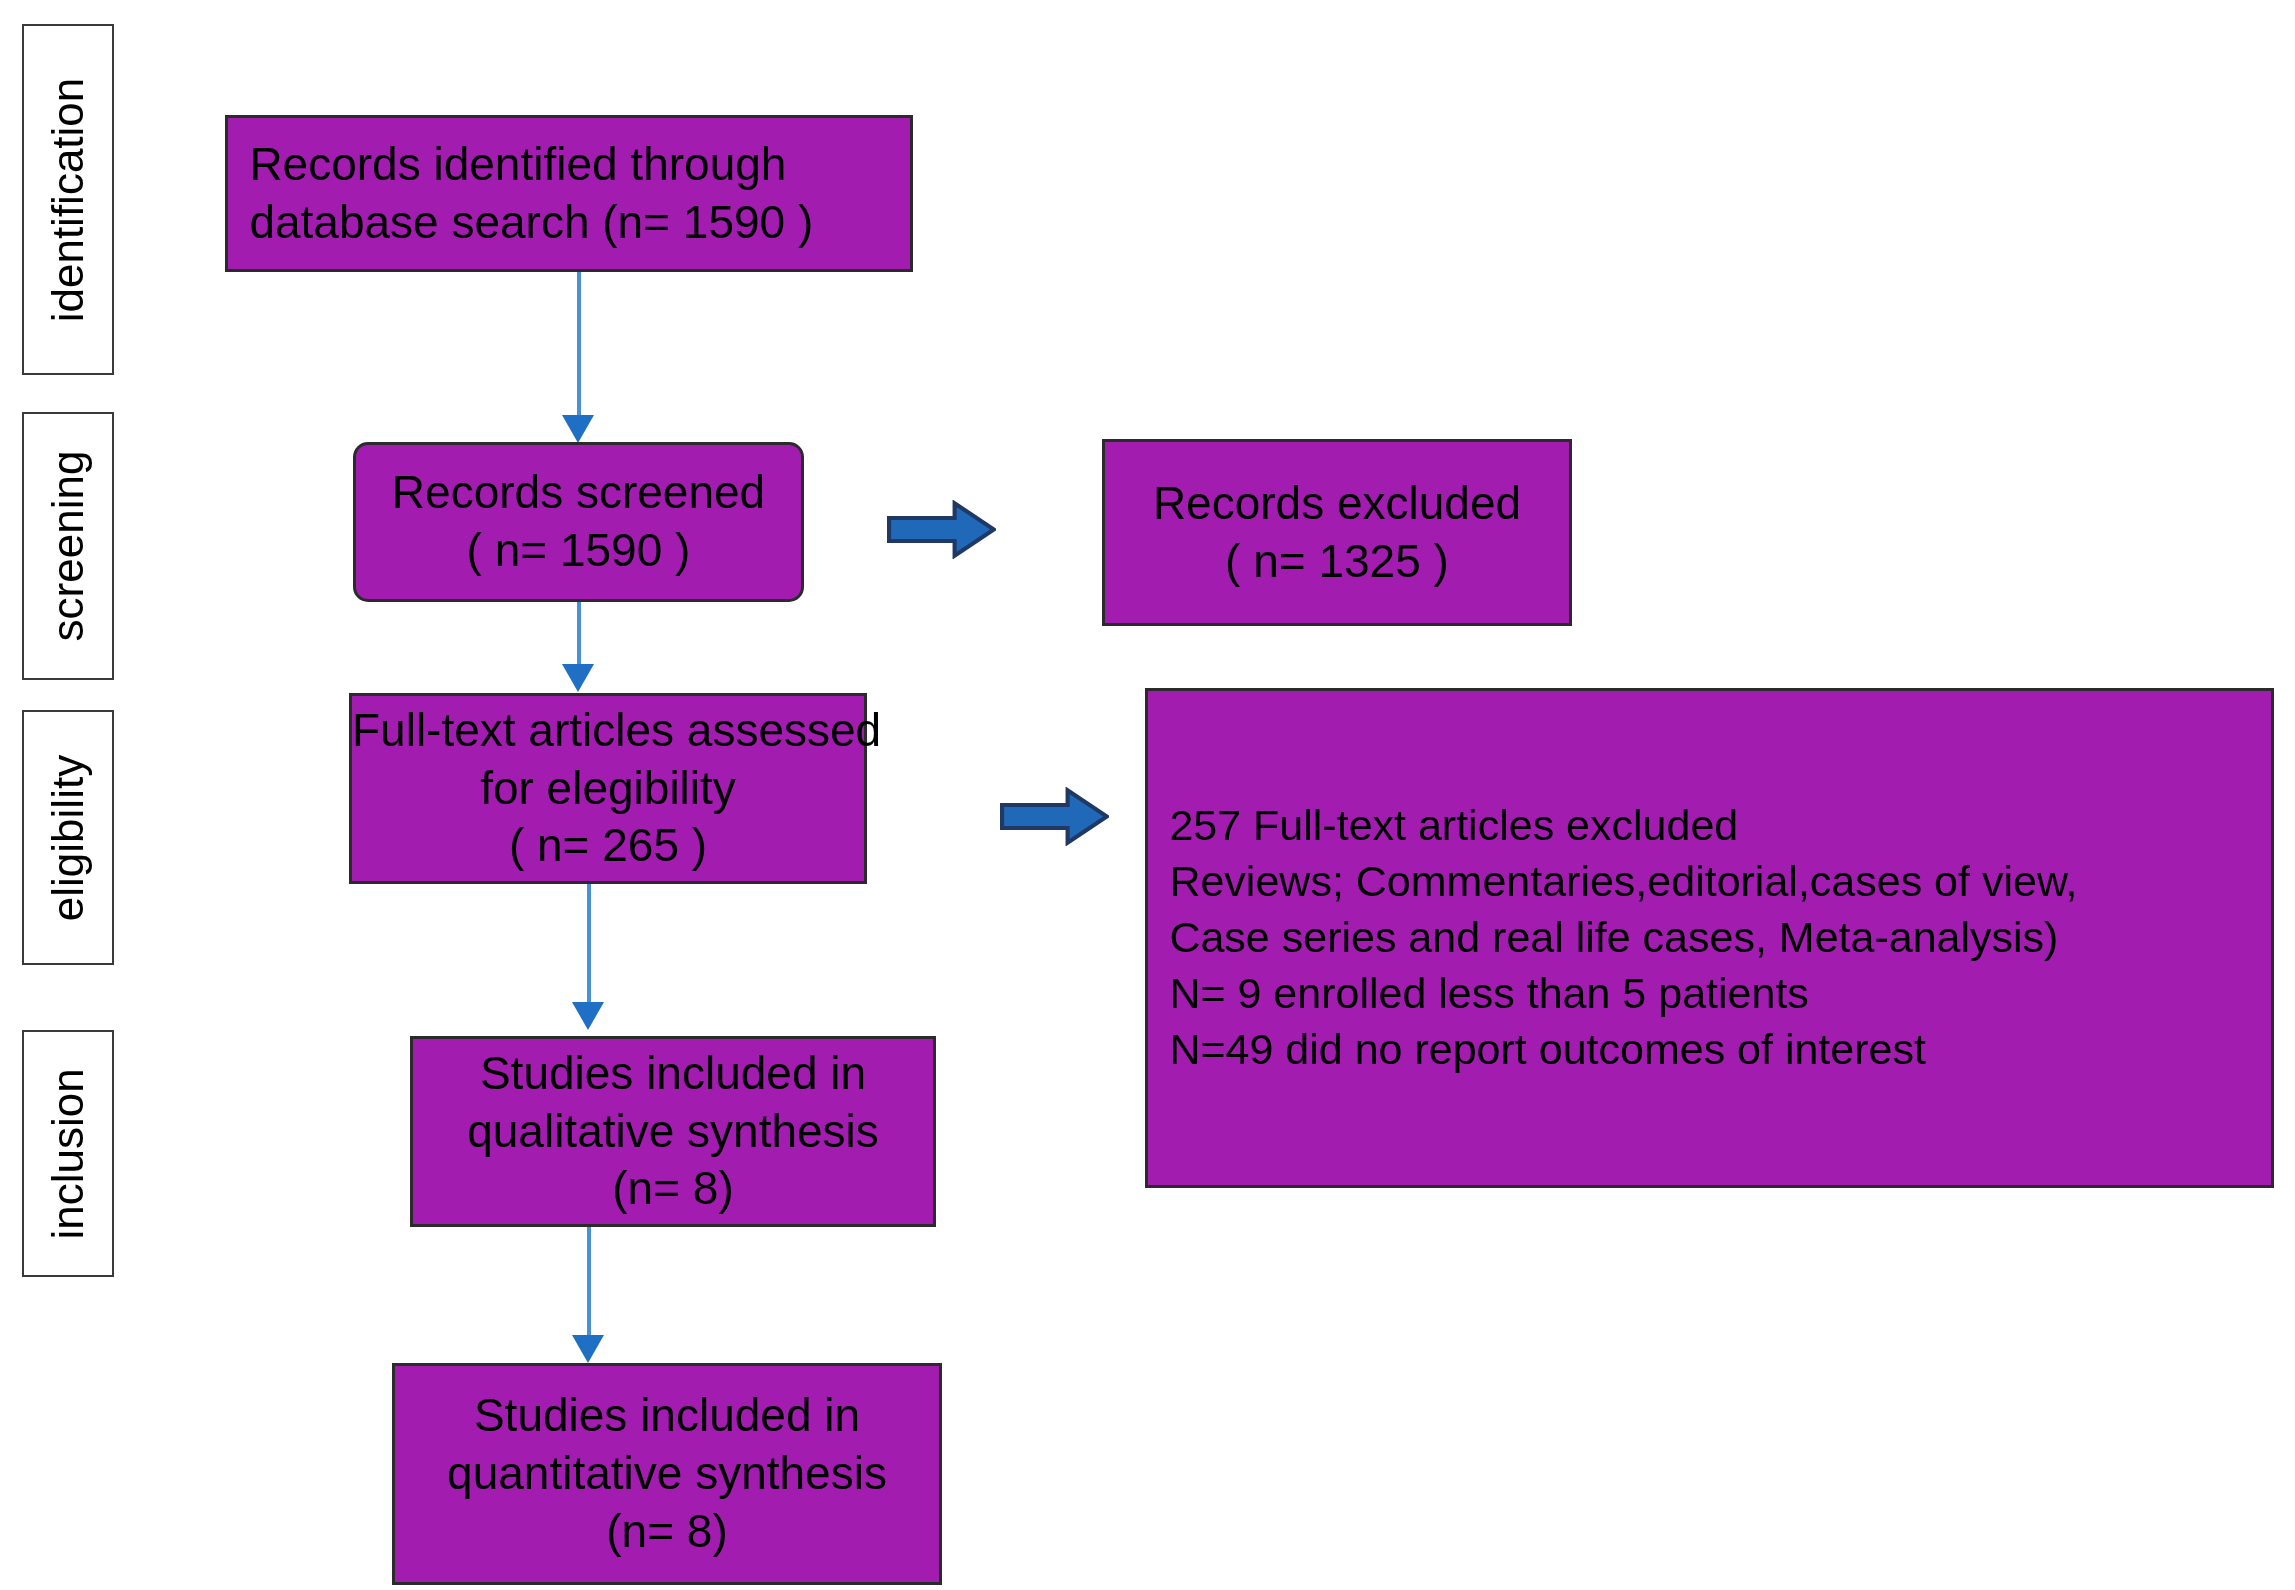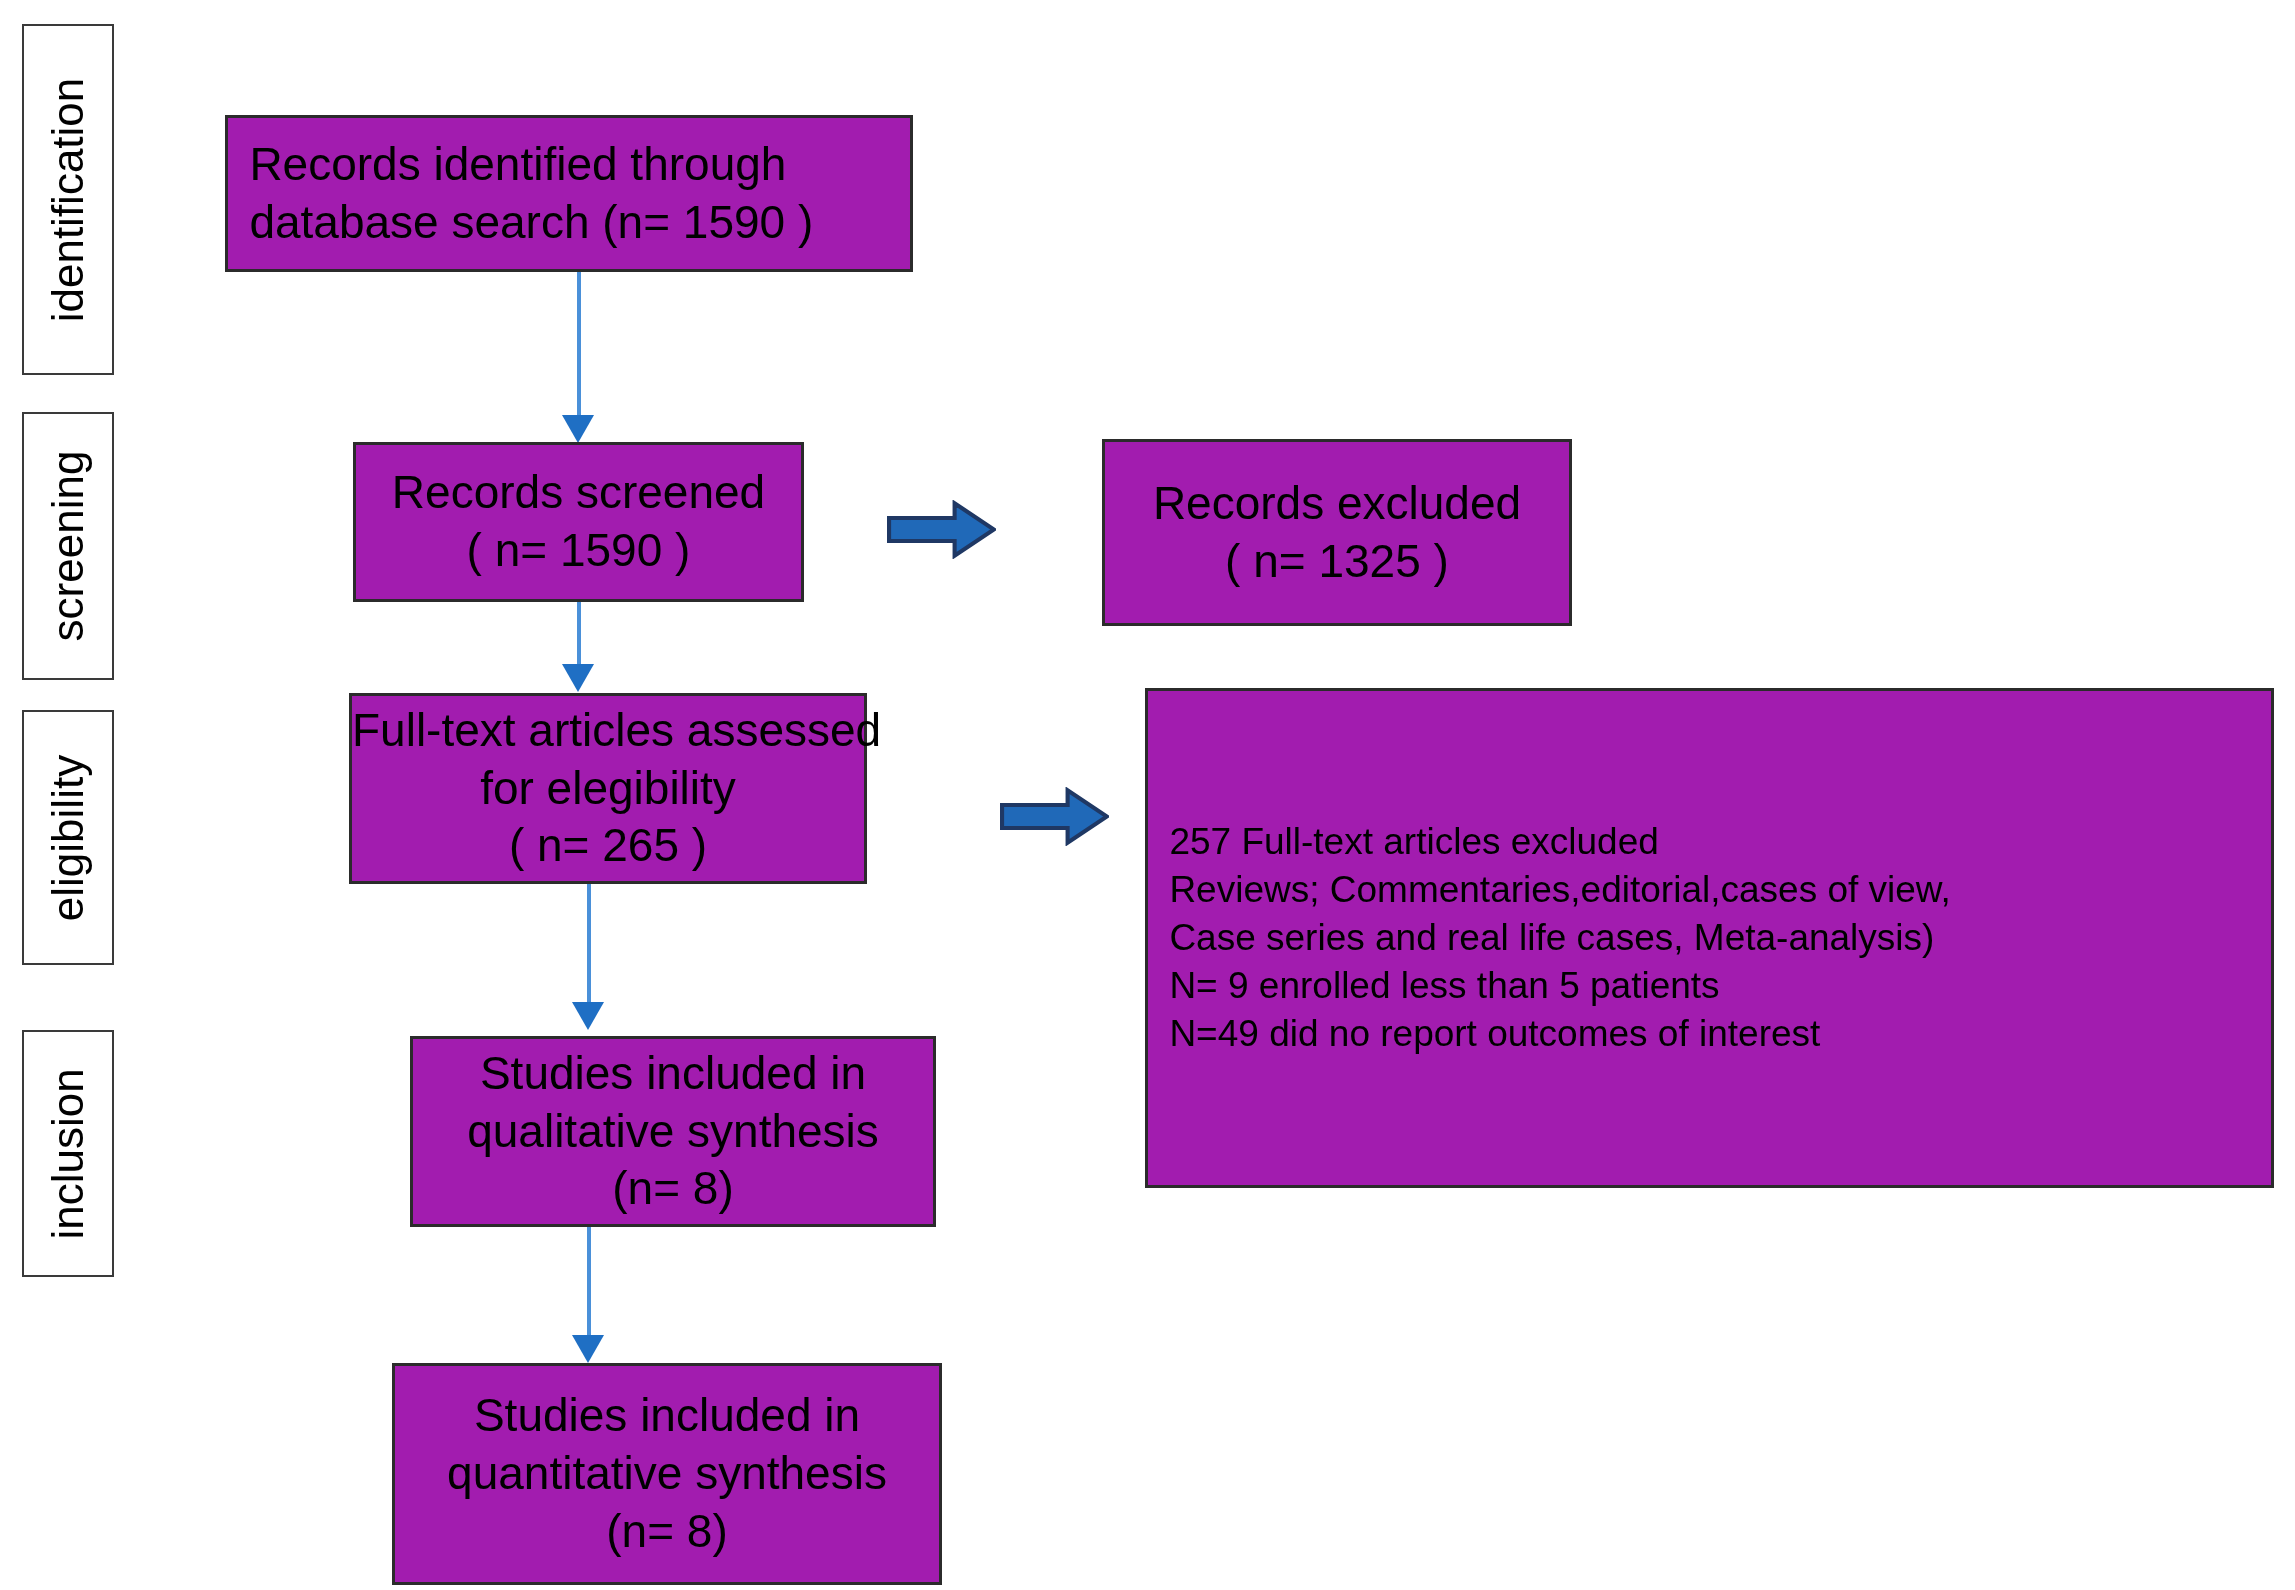--- a/index.html
+++ b/index.html
@@ -54,21 +54,21 @@
   .flow-box .line {
     font-size: 46px;
     line-height: 1.26;
     color: #000000;
     white-space: nowrap;
   }
   .align-left  .line { text-align: left;   padding-left: 21.4px; }
   .align-center .line { text-align: center; }
 
   .box-exclusions .line {
-    font-size: 37px;
+    font-size: 43px;
     line-height: 1.30;
     text-align: left;
     padding-left: 21.4px;
   }
 
   
   .connector {
     position: absolute;
     width: 0;
   }
@@ -119,21 +119,21 @@
   <div class="flow-box align-left" style="left:225px; top:115px; width:688px; height:157px;">
     <div class="line">Records identified through</div>
     <div class="line">database search (n= 1590 )</div>
   </div>
 
   <div class="connector" style="left:577px; top:272px; height:171px;">
     <div class="shaft" style="height:148px;"></div>
     <div class="head" style="top:143px;"></div>
   </div>
 
-  <div class="flow-box align-center" style="left:353px; top:442px; width:451px; height:160px;">
+  <div class="flow-box align-center" style="left:353px; top:442px; width:451px; height:160px;border-radius:15px;">
     <div class="line">Records screened</div>
     <div class="line">( n= 1590 )</div>
   </div>
 
   <div class="block-arrow" style="left:887px; top:500px; width:109px; height:59px;">
     <svg width="109" height="59" viewBox="0 0 132 72">
       <polygon points="2,22 82,22 82,4 130,36 82,68 82,50 2,50" fill="#2069B8" stroke="#1F3864" stroke-width="5" stroke-linejoin="miter"></polygon>
     </svg>
   </div>
 

